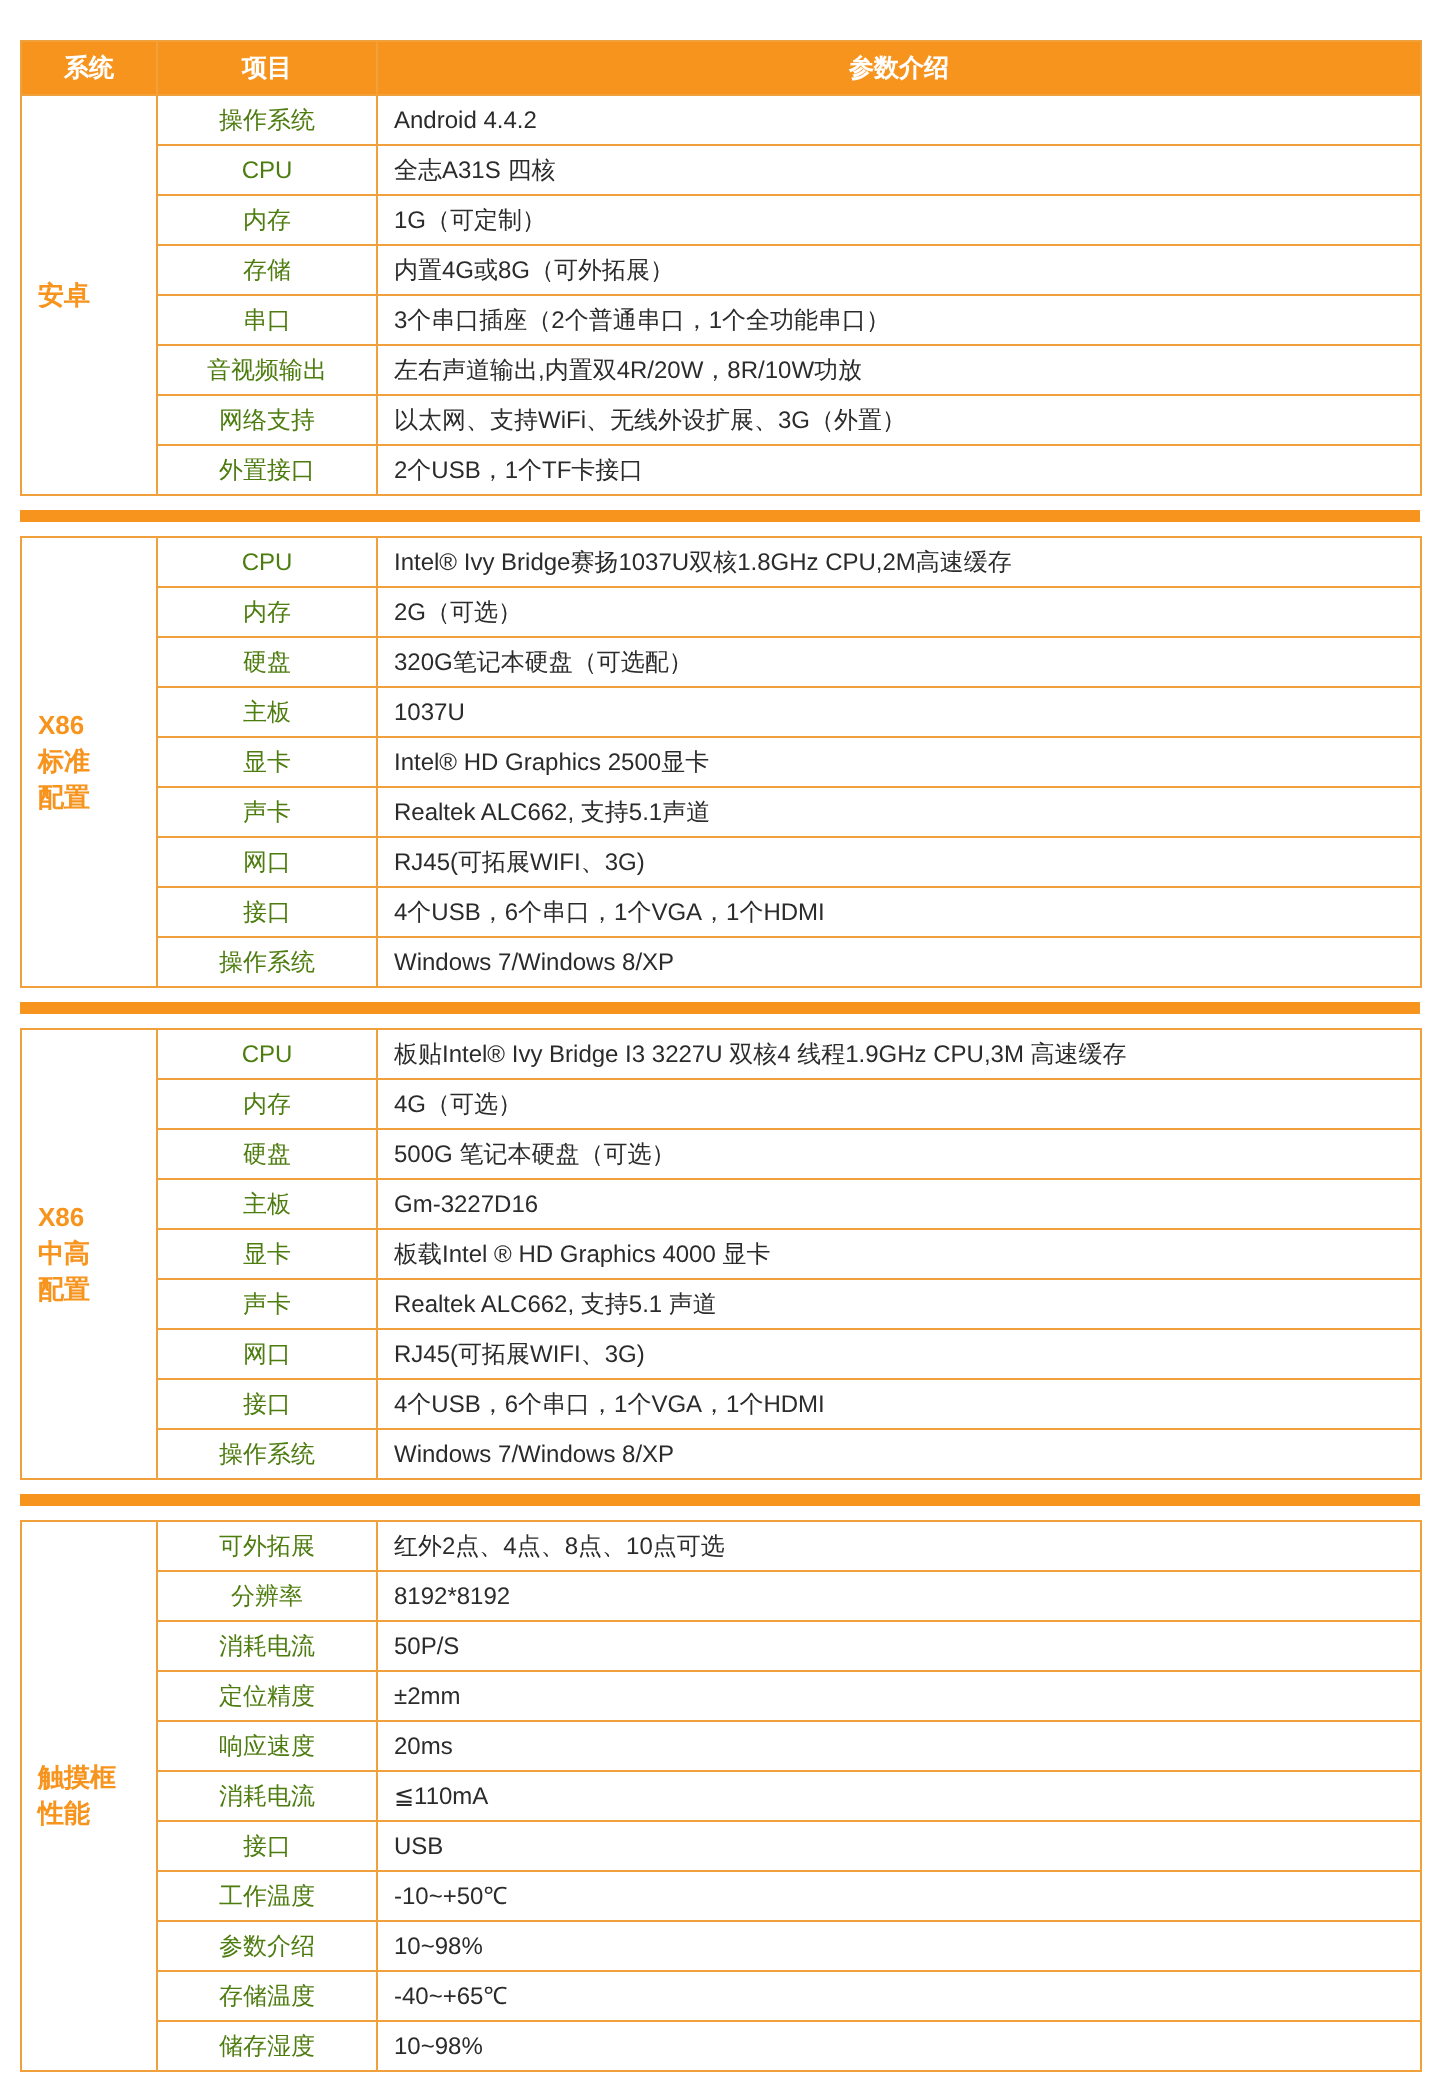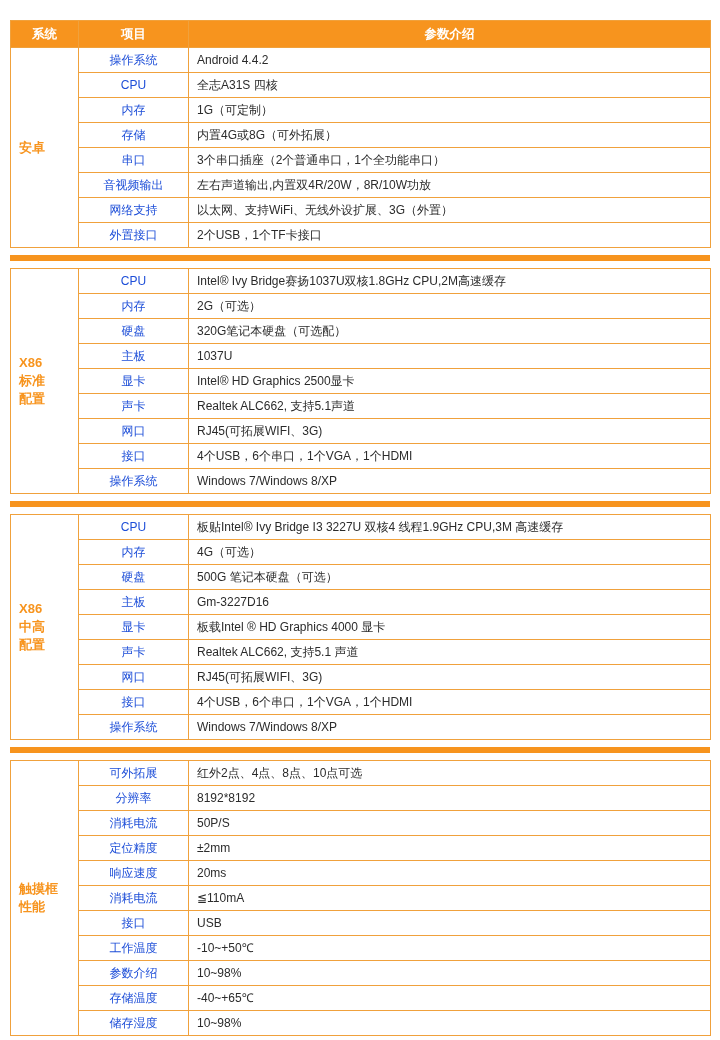--- a/index.html
+++ b/index.html
@@ -65,21 +65,21 @@
   td.group-cell {
     color: #f7941e;
     font-weight: bold;
     font-size: 13px;
     line-height: 18px;
     white-space: normal;
     vertical-align: middle;
   }
   td.item-cell {
     text-align: center;
-    color: #1d4ed8;
+    color: #4d7c0f;
     font-size: 12px;
   }
   td.value-cell {
     text-align: left;
     color: #2b2b2b;
     font-size: 12px;
     margin-left: 38px;
   }
   .group-lines span { display: block; }
 </style>

